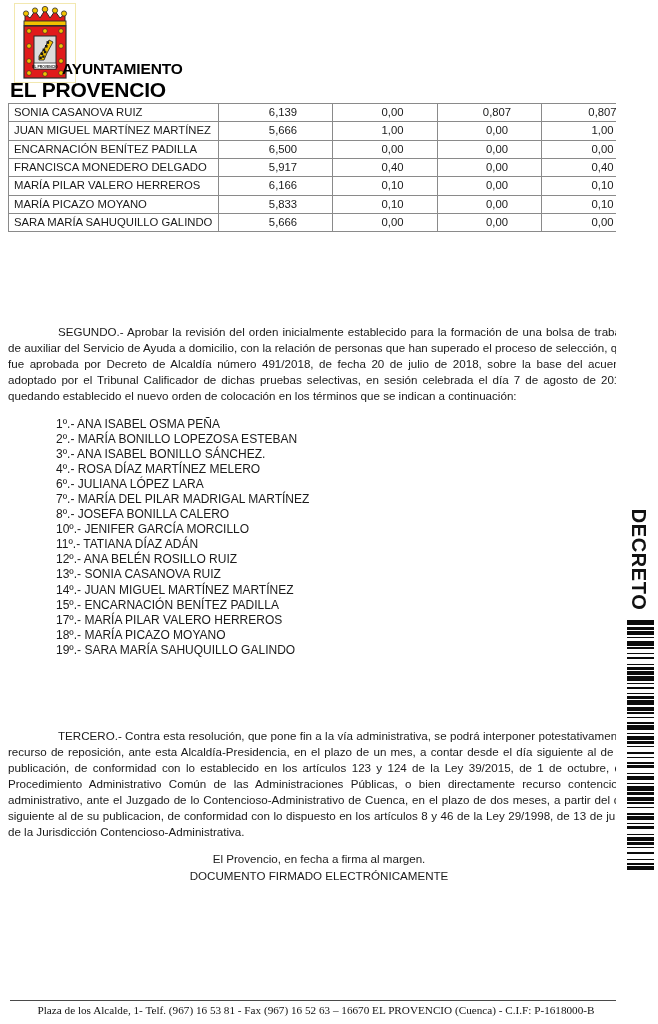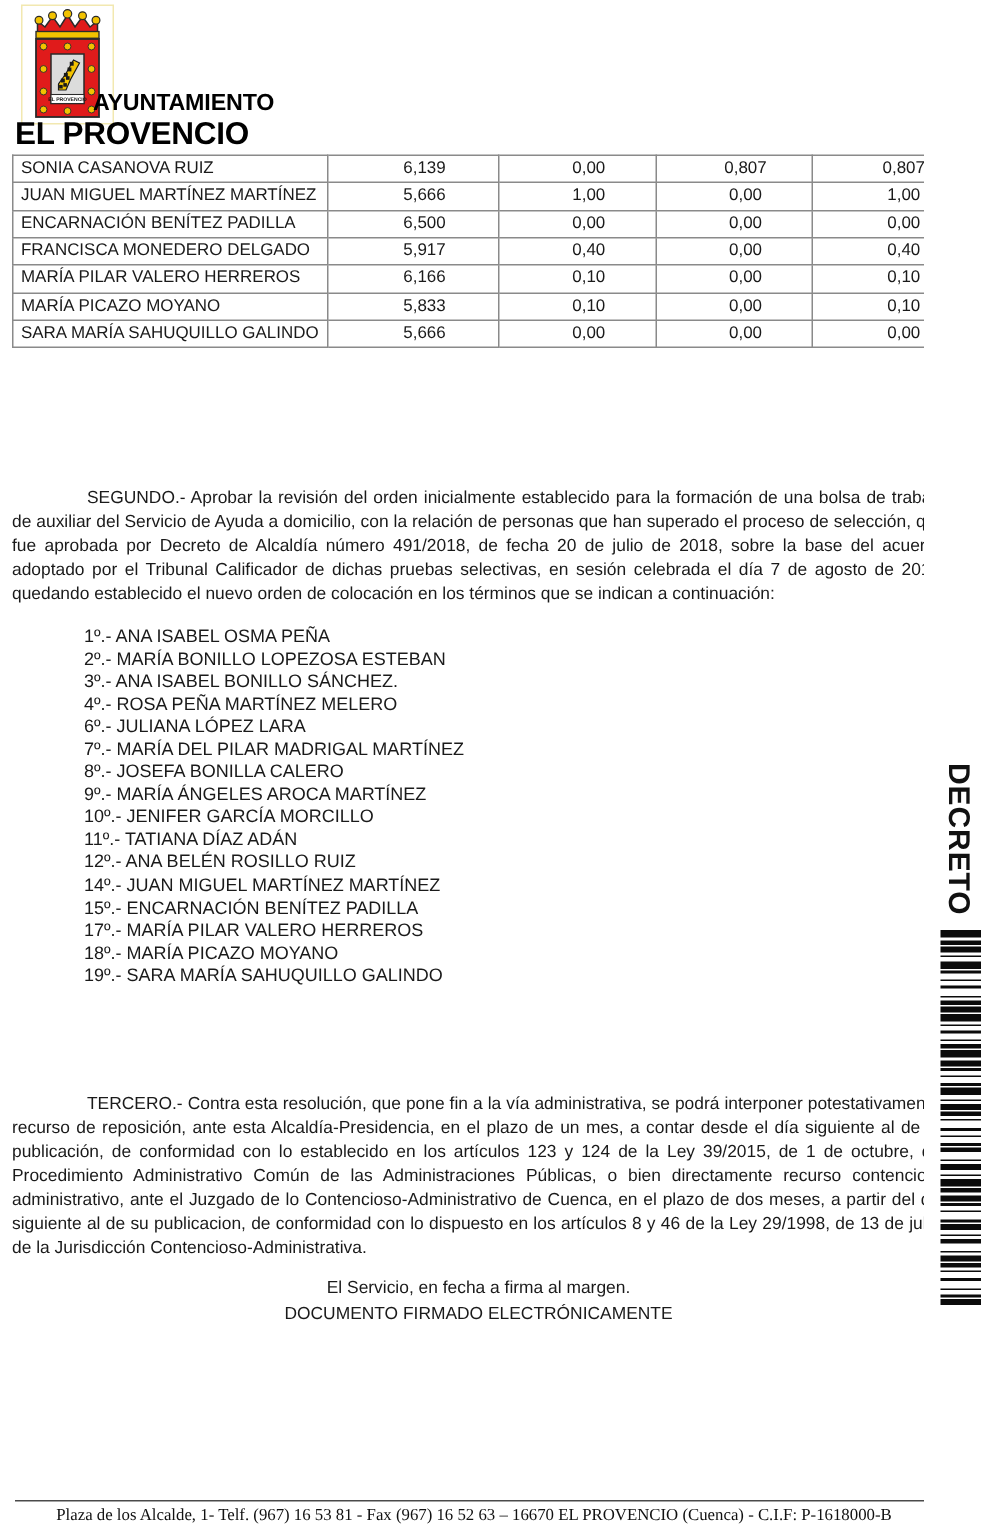--- a/index.html
+++ b/index.html
@@ -311,39 +311,39 @@
       </tr>
     </tbody>
 </table>
 
 <p class="body-text indent" id="p-segundo">SEGUNDO.- Aprobar la revisión del orden inicialmente establecido para la formación de una bolsa de trabajo de auxiliar del Servicio de Ayuda a domicilio, con la relación de personas que han superado el proceso de selección, que fue aprobada por Decreto de Alcaldía número 491/2018, de fecha 20 de julio de 2018, sobre la base del acuerdo adoptado por el Tribunal Calificador de dichas pruebas selectivas, en sesión celebrada el día 7 de agosto de 2018, quedando establecido el nuevo orden de colocación en los términos que se indican a continuación:</p>
 
 <ol class="rank-list">
     <li><span class="rank-ord">1º.- </span><span class="rank-name">ANA ISABEL OSMA PEÑA</span></li>
     <li><span class="rank-ord">2º.- </span><span class="rank-name">MARÍA BONILLO LOPEZOSA ESTEBAN</span></li>
     <li><span class="rank-ord">3º.- </span><span class="rank-name">ANA ISABEL BONILLO SÁNCHEZ.</span></li>
-    <li><span class="rank-ord">4º.- </span><span class="rank-name">ROSA PEÑA MARTÍNEZ MELERO</span></li>
+    <li><span class="rank-ord">4º.- </span><span class="rank-name">ROSA DÍAZ MARTÍNEZ MELERO</span></li>
     <li><span class="rank-ord">6º.- </span><span class="rank-name">JULIANA LÓPEZ LARA</span></li>
     <li><span class="rank-ord">7º.- </span><span class="rank-name">MARÍA DEL PILAR MADRIGAL MARTÍNEZ</span></li>
     <li><span class="rank-ord">8º.- </span><span class="rank-name">JOSEFA BONILLA CALERO</span></li>
-    <li><span class="rank-ord">9º.- </span><span class="rank-name">MARÍA ÁNGELES AROCA MARTÍNEZ</span></li>
     <li><span class="rank-ord">10º.- </span><span class="rank-name">JENIFER GARCÍA MORCILLO</span></li>
     <li><span class="rank-ord">11º.- </span><span class="rank-name">TATIANA DÍAZ ADÁN</span></li>
     <li><span class="rank-ord">12º.- </span><span class="rank-name">ANA BELÉN ROSILLO RUIZ</span></li>
+    <li><span class="rank-ord">13º.- </span><span class="rank-name">SONIA CASANOVA RUIZ</span></li>
     <li><span class="rank-ord">14º.- </span><span class="rank-name">JUAN MIGUEL MARTÍNEZ MARTÍNEZ</span></li>
     <li><span class="rank-ord">15º.- </span><span class="rank-name">ENCARNACIÓN BENÍTEZ PADILLA</span></li>
     <li><span class="rank-ord">17º.- </span><span class="rank-name">MARÍA PILAR VALERO HERREROS</span></li>
     <li><span class="rank-ord">18º.- </span><span class="rank-name">MARÍA PICAZO MOYANO</span></li>
     <li><span class="rank-ord">19º.- </span><span class="rank-name">SARA MARÍA SAHUQUILLO GALINDO</span></li>
   </ol>
 
 <p class="body-text indent" id="p-tercero">TERCERO.- Contra esta resolución, que pone fin a la vía administrativa, se podrá interponer potestativamente, recurso de reposición, ante esta Alcaldía-Presidencia, en el plazo de un mes, a contar desde el día siguiente al de su publicación, de conformidad con lo establecido en los artículos 123 y 124 de la Ley 39/2015, de 1 de octubre, del Procedimiento Administrativo Común de las Administraciones Públicas, o bien directamente recurso contencioso administrativo, ante el Juzgado de lo Contencioso-Administrativo de Cuenca, en el plazo de dos meses, a partir del día siguiente al de su publicacion, de conformidad con lo dispuesto en los artículos 8 y 46 de la Ley 29/1998, de 13 de julio, de la Jurisdicción Contencioso-Administrativa.</p>
 
 <div class="closing">
-  <div>El Servicio, en fecha a firma al margen.</div>
+  <div>El Provencio, en fecha a firma al margen.</div>
   <div>DOCUMENTO FIRMADO ELECTRÓNICAMENTE</div>
 </div>
 
 <div class="footer-rule"></div>
 <div class="footer-text">Plaza de los Alcalde, 1- Telf. (967) 16 53 81 - Fax (967) 16 52 63 – 16670 EL PROVENCIO (Cuenca) - C.I.F: P-1618000-B</div>
 
 <div class="margin-strip">
   <div class="decreto-label">DECRETO</div>
   <div class="barcode">
       <i style="height: 5px; background: rgb(11, 11, 11);"></i>

